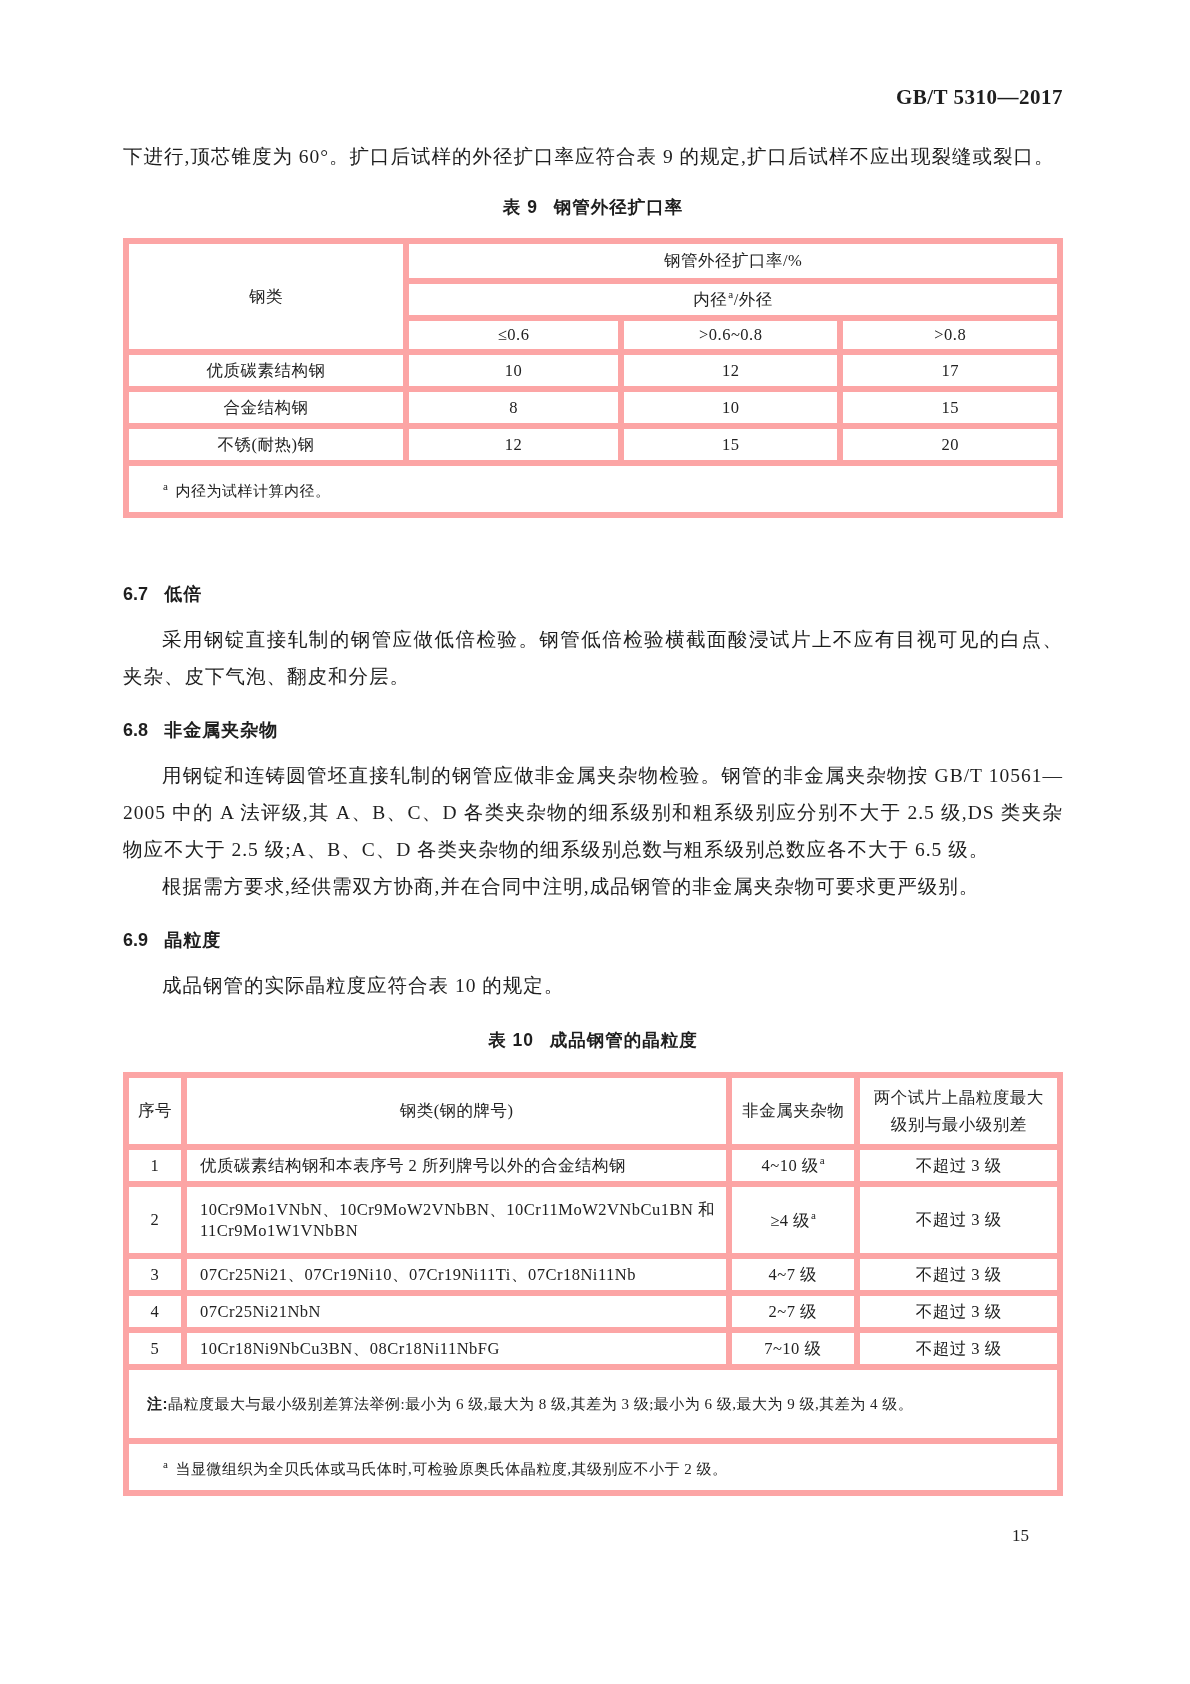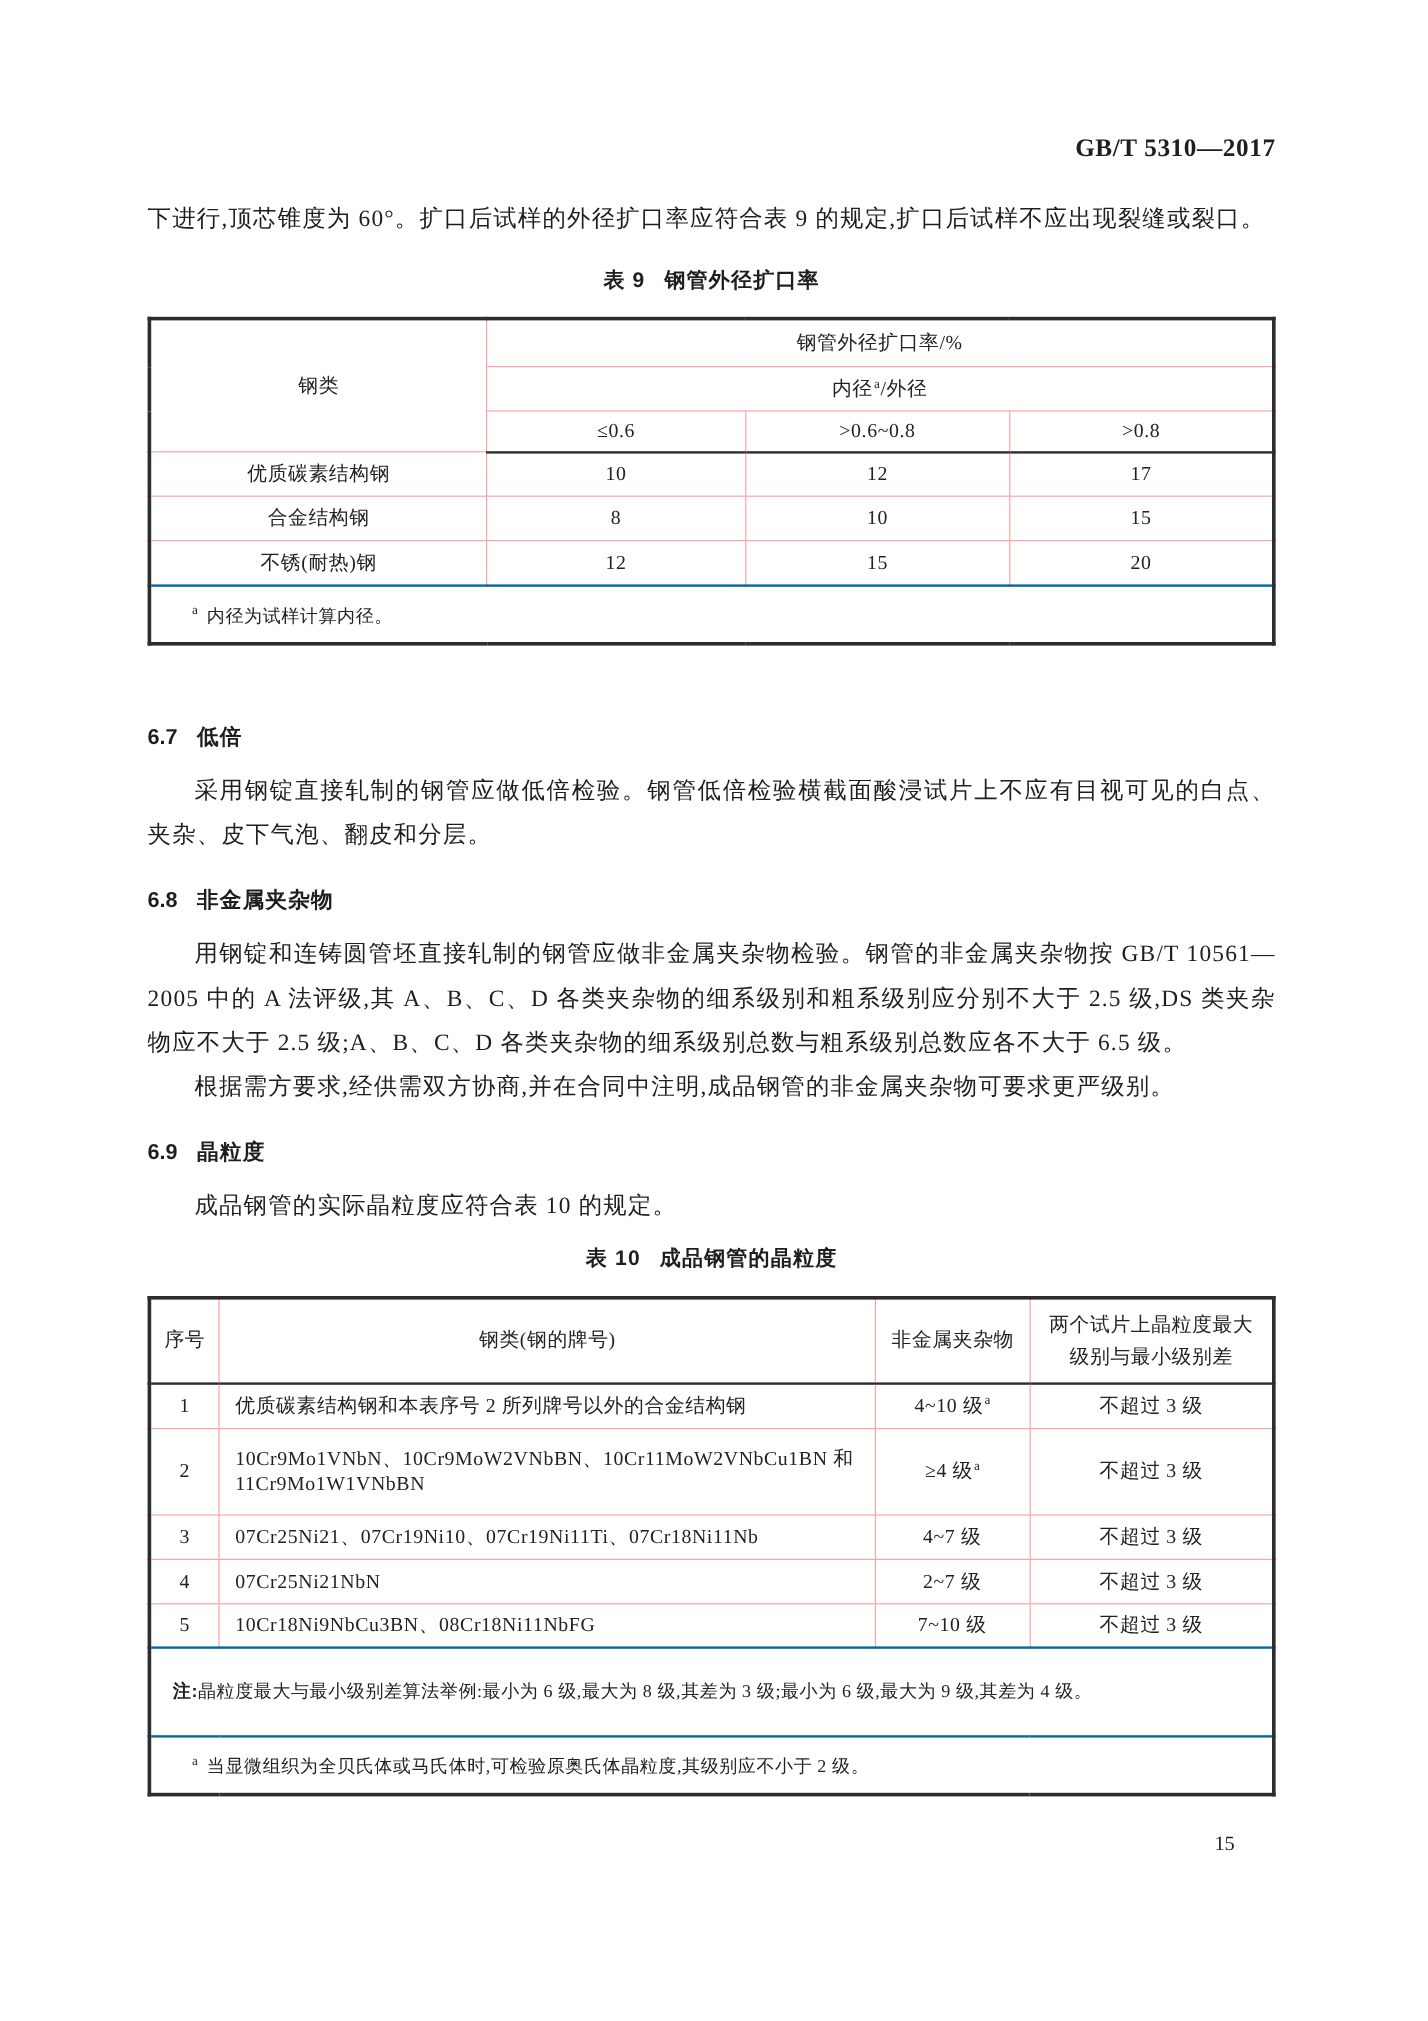--- a/index.html
+++ b/index.html
@@ -6,21 +6,21 @@
   html, body { margin: 0; padding: 0; }
   body {
     width: 1190px; height: 1684px;
     background: #ffffff;
     color: #1e1e1e;
     font-family: "Liberation Serif", "DejaVu Serif", serif;
     overflow: hidden;
   }
   .page {
     width: 1190px; height: 1684px;
-    padding: 110px 127px 0 123px;
+    padding: 84px 127px 0 123px;
     position: relative;
   }
   .std-code {
     text-align: right;
     font-weight: bold;
     font-size: 21px;
     letter-spacing: 0.5px;
     height: 26px;
     line-height: 26px;
   }
@@ -50,21 +50,21 @@
   .sec-heading .sec-num { margin-right: 0.9em; letter-spacing: 0; }
   table {
     width: 100%;
     border-collapse: collapse;
     table-layout: fixed;
     font-size: 16.5px;
     color: #222;
     border: 3px solid #2d2d2d;
   }
   td {
-    border: 1px solid #fca5a5;
+    border: 6px solid #fca5a5;
     text-align: center;
     vertical-align: middle;
     padding: 2px 6px;
     letter-spacing: 0.5px;
   }
   td.left { text-align: left; padding-left: 13px; }
   tr.hdr-bottom td { border-bottom: 2px solid #2d2d2d; }
   tr.thick-top td { border-top: 2px solid #0369a1; }
   .footnote-cell, .note-cell {
     text-align: left;
@@ -91,21 +91,21 @@
     font-size: 17px;
     margin-top: 30px;
   }
   
   .caption-t9 { margin-top: 20px; }
   .table-9 { margin-top: 19px; }
   .sec-67 { margin-top: 64px; }
   .sec-body { margin-top: 15px; }
   .sec-68 { margin-top: 23px; }
   .sec-69 { margin-top: 23px; }
-  .caption-t10 { margin-top: 12px; }
+  .caption-t10 { margin-top: 24px; }
   .table-10 { margin-top: 20px; }
   .t9 tr { height: 37px; }
   .t9 tr.r1 { height: 40px; }
   .t9 tr.r3 { height: 34px; margin-top: 24px; }
   .t9 tr.fnr { height: 40px; }
   .t10 tr { height: 37px; }
   .t10 tr.hrow { height: 72px; }
   .t10 tr.two-line { height: 72px; }
   .t10 tr.noter { height: 74px; }
   .t10 tr.fnr { height: 42px; }

